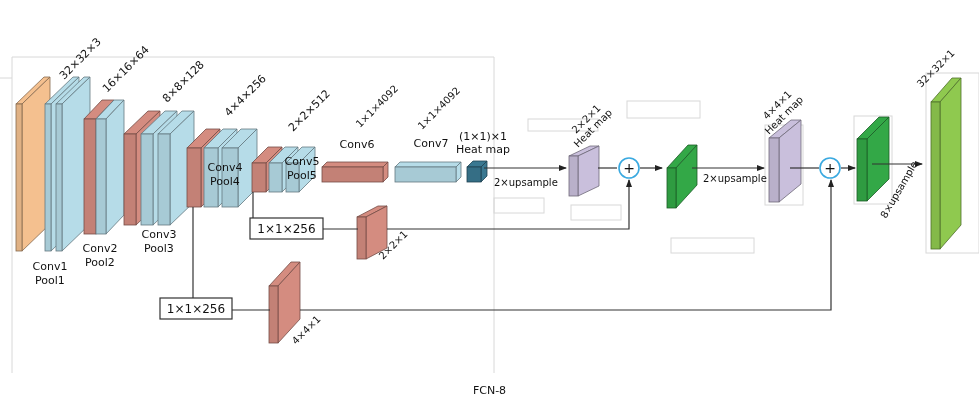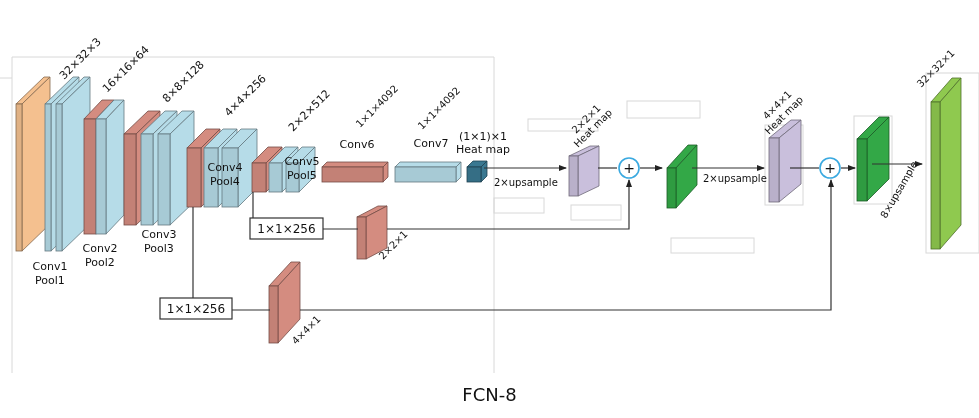--- a/index.html
+++ b/index.html
@@ -1,21 +1,21 @@
 <!DOCTYPE html>
 <html><head>
 <meta charset="utf-8">
 <style>
   html, body { margin:0; padding:0; background:#ffffff; }
   body { width:979px; height:418px; position:relative; overflow:hidden;
          font-family:"DejaVu Sans","Liberation Sans",sans-serif; }
   #diagram { position:absolute; left:0; top:0; }
   .lbl { font-family:"DejaVu Sans","Liberation Sans",sans-serif; fill:#111; }
   .caption { position:absolute; left:0; width:979px; top:384px; text-align:center;
-             font-family:"DejaVu Sans","Liberation Sans",sans-serif; font-size:18px; color:#111; }
+             font-family:"DejaVu Sans","Liberation Sans",sans-serif; font-size:11px; color:#111; }
 </style>
 </head>
 <body>
 
 <svg id="diagram" width="979" height="418" viewBox="0 0 979 418" xmlns="http://www.w3.org/2000/svg">
   <defs>
     <marker id="arrow" markerWidth="8" markerHeight="8" refX="7" refY="4" orient="auto" markerUnits="userSpaceOnUse">
       <path d="M0,1 L8,4 L0,7 Z" fill="#222"></path>
     </marker>
   </defs>

